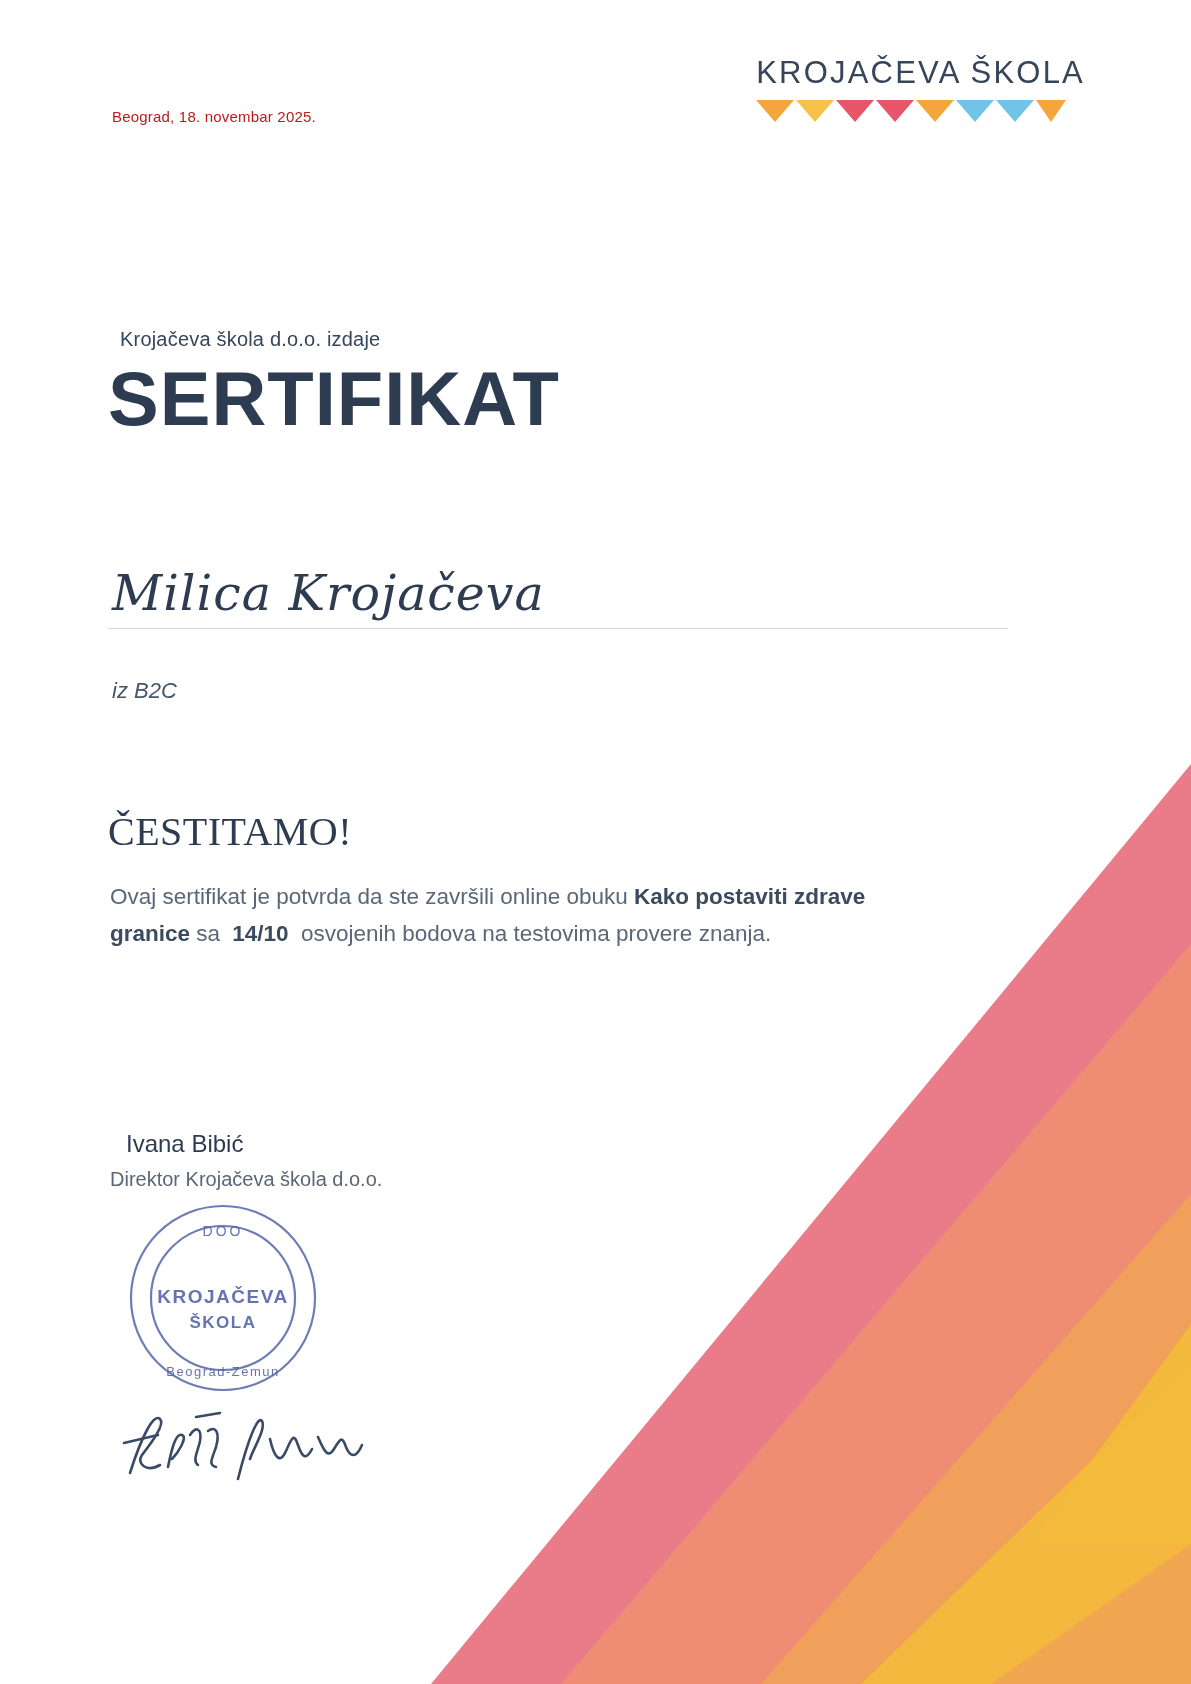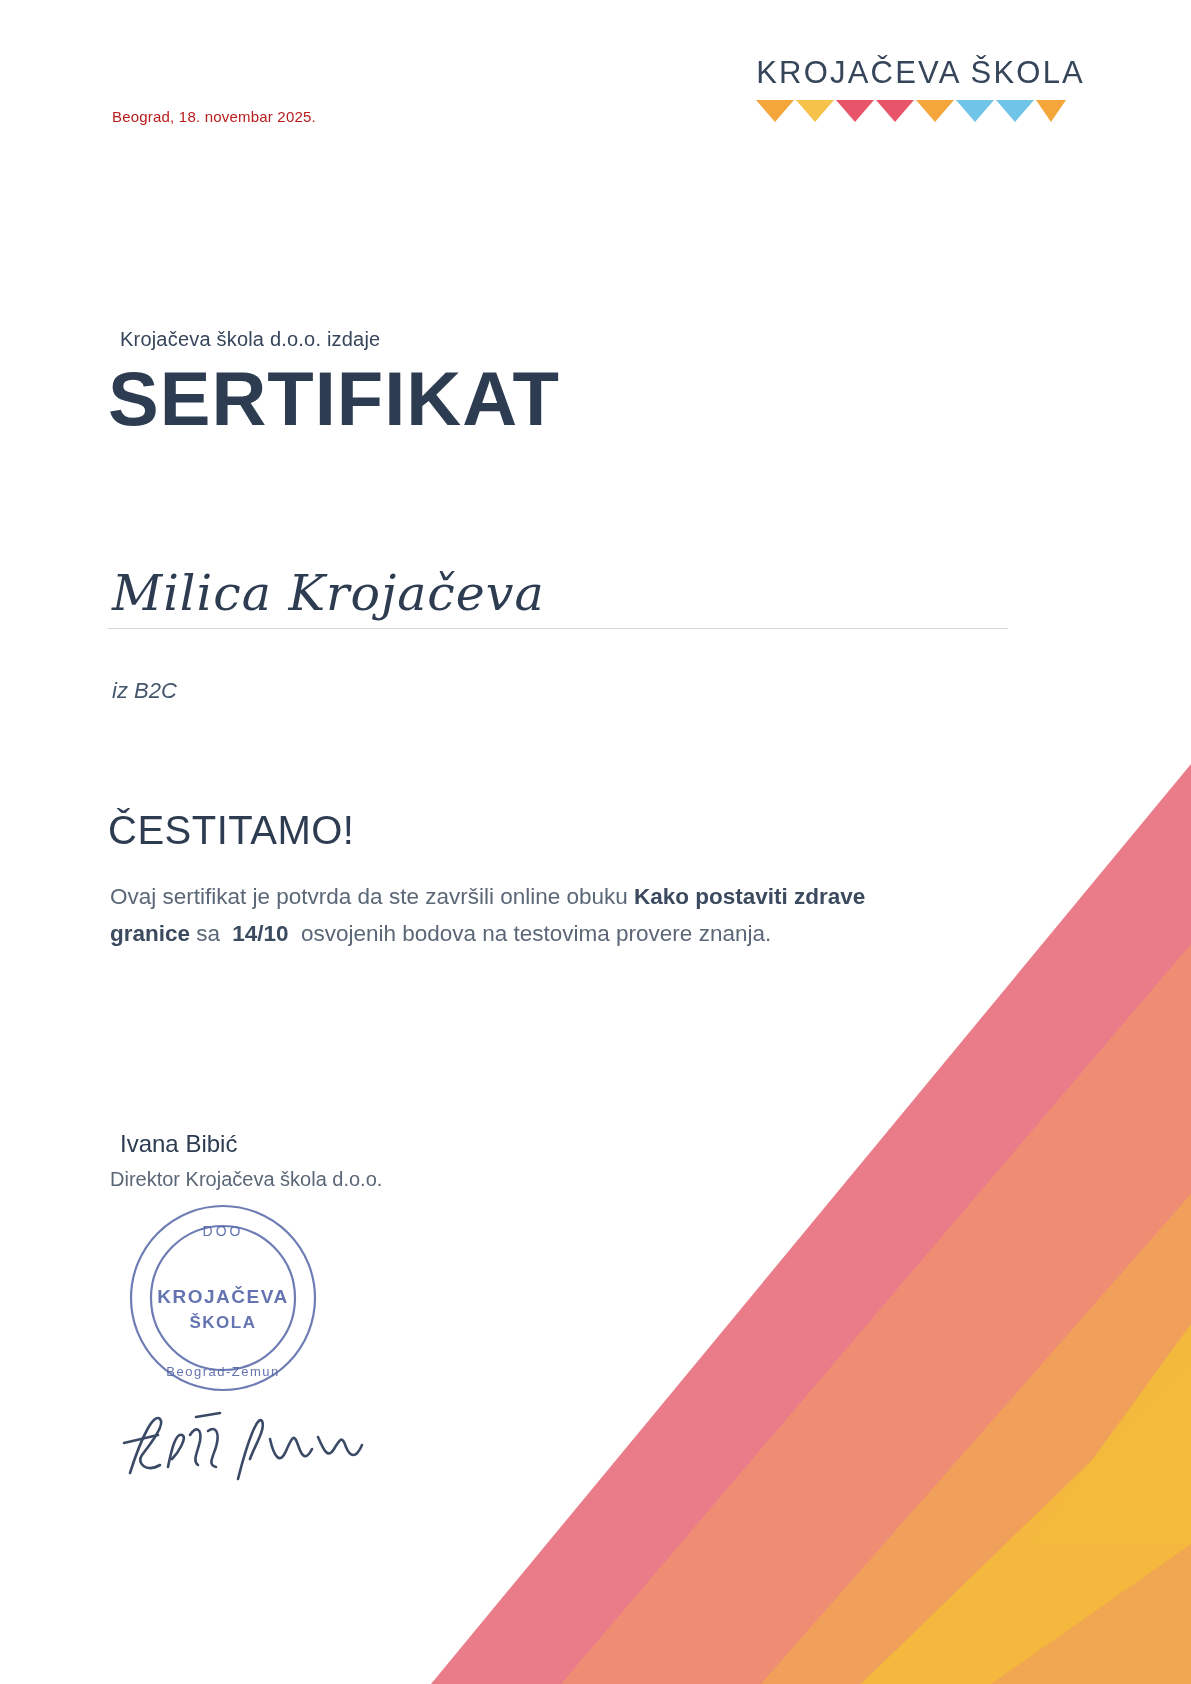--- a/index.html
+++ b/index.html
@@ -108,20 +108,21 @@
   }
 
   
   .congrats {
     position: absolute;
     left: 108px;
     top: 808px;
     font-size: 40px;
     color: #2d3c51;
     letter-spacing: 0.5px;
+    font-family: Liberation Serif, serif;
   }
   .body-text {
     position: absolute;
     left: 110px;
     top: 878px;
     width: 830px;
     font-size: 22.5px;
     line-height: 37px;
     color: #5b6777;
   }
@@ -131,21 +132,21 @@
   }
   .score {
     font-weight: bold;
     color: #3b4a5e;
     padding: 0 6px;
   }
 
   
   .sig-name {
     position: absolute;
-    left: 120px;
+    left: 126px;
     top: 1130px;
     font-size: 24px;
     color: #2d3c51;
   }
   .sig-role {
     position: absolute;
     left: 110px;
     top: 1168px;
     font-size: 20px;
     color: #5b6777;

